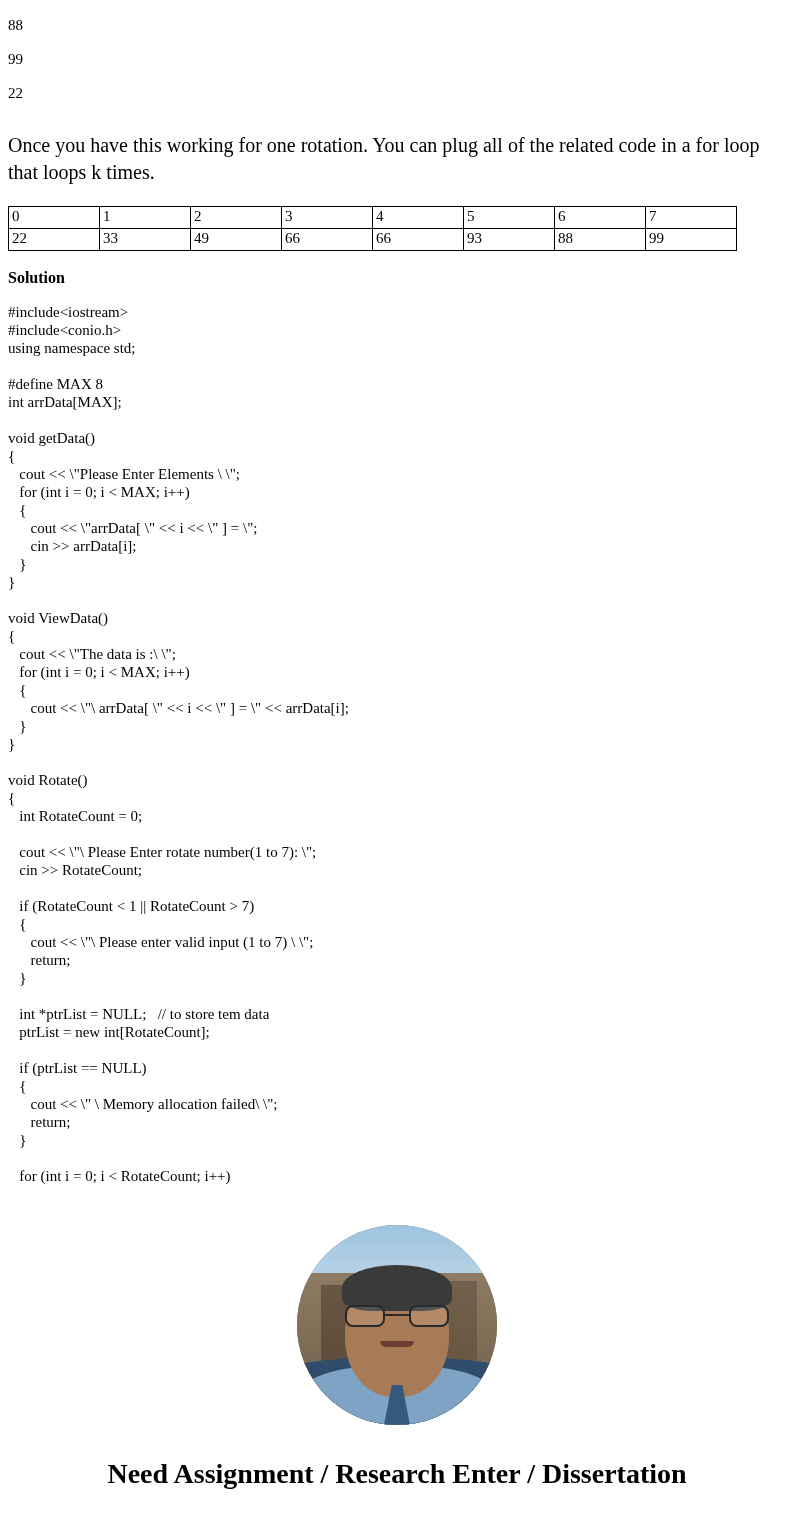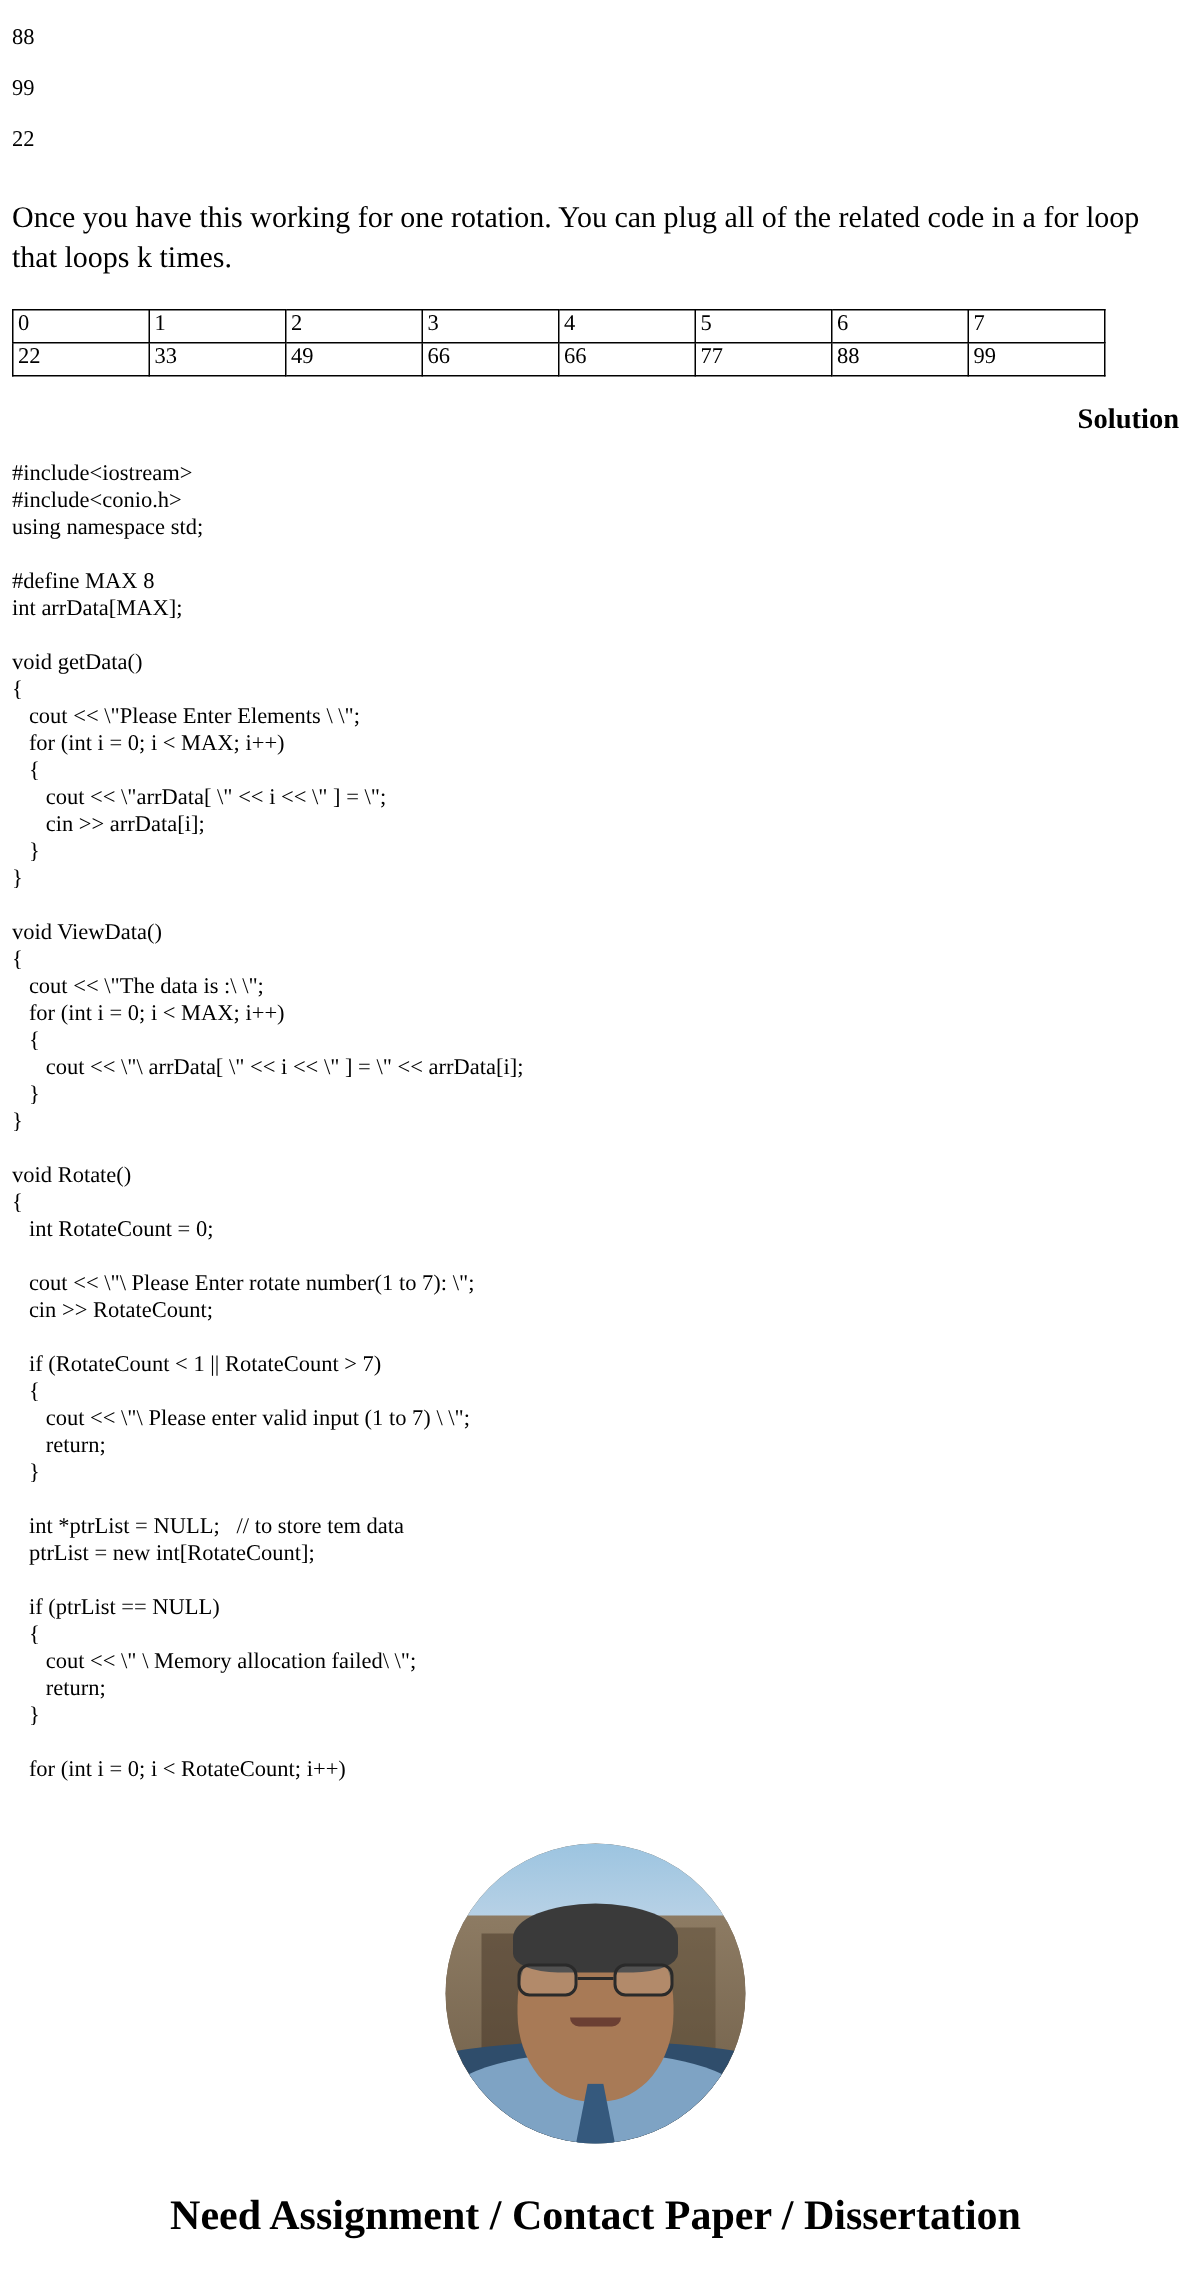--- a/index.html
+++ b/index.html
@@ -38,25 +38,24 @@
   table.arr td {
     border: 1px solid #000;
     font-size: 15px;
     padding: 1px 3px;
     width: 84px;
     height: 19px;
     vertical-align: top;
     line-height: 1.15;
   }
   h2.solution {
-    font-size: 19px;
+    font-size: 16px;
     font-weight: bold;
     margin: 18px 0 16px 0;
     font-family: "Liberation Serif", serif;
-    text-align: right;
   }
   .code {
     font-family: Liberation Serif, serif;
     font-size: 15px;
     line-height: 18px;
     white-space: pre-wrap;
     margin: 0;
   }
   .avatar-wrap {
     margin-top: 40px;
@@ -212,21 +211,21 @@
       <td>5</td>
       <td>6</td>
       <td>7</td>
     </tr>
     <tr>
       <td>22</td>
       <td>33</td>
       <td>49</td>
       <td>66</td>
       <td>66</td>
-      <td>77</td>
+      <td>93</td>
       <td>88</td>
       <td>99</td>
     </tr>
   </tbody>
     </table>
 
   <h2 class="solution">Solution</h2>
 
   <pre class="code">#include&lt;iostream&gt;
 #include&lt;conio.h&gt;
@@ -293,16 +292,16 @@
         <div class="lens l"></div>
         <div class="bridge"></div>
         <div class="lens r"></div>
       </div>
       <div class="mouth"></div>
       <div class="tie"></div>
     </div>
   </div>
 
   <div class="footer">
-    <div>Need Assignment / Contact Paper / Dissertation</div>
+    <div>Need Assignment / Research Enter / Dissertation</div>
   </div>
 
 </div>
 
 </body></html>

